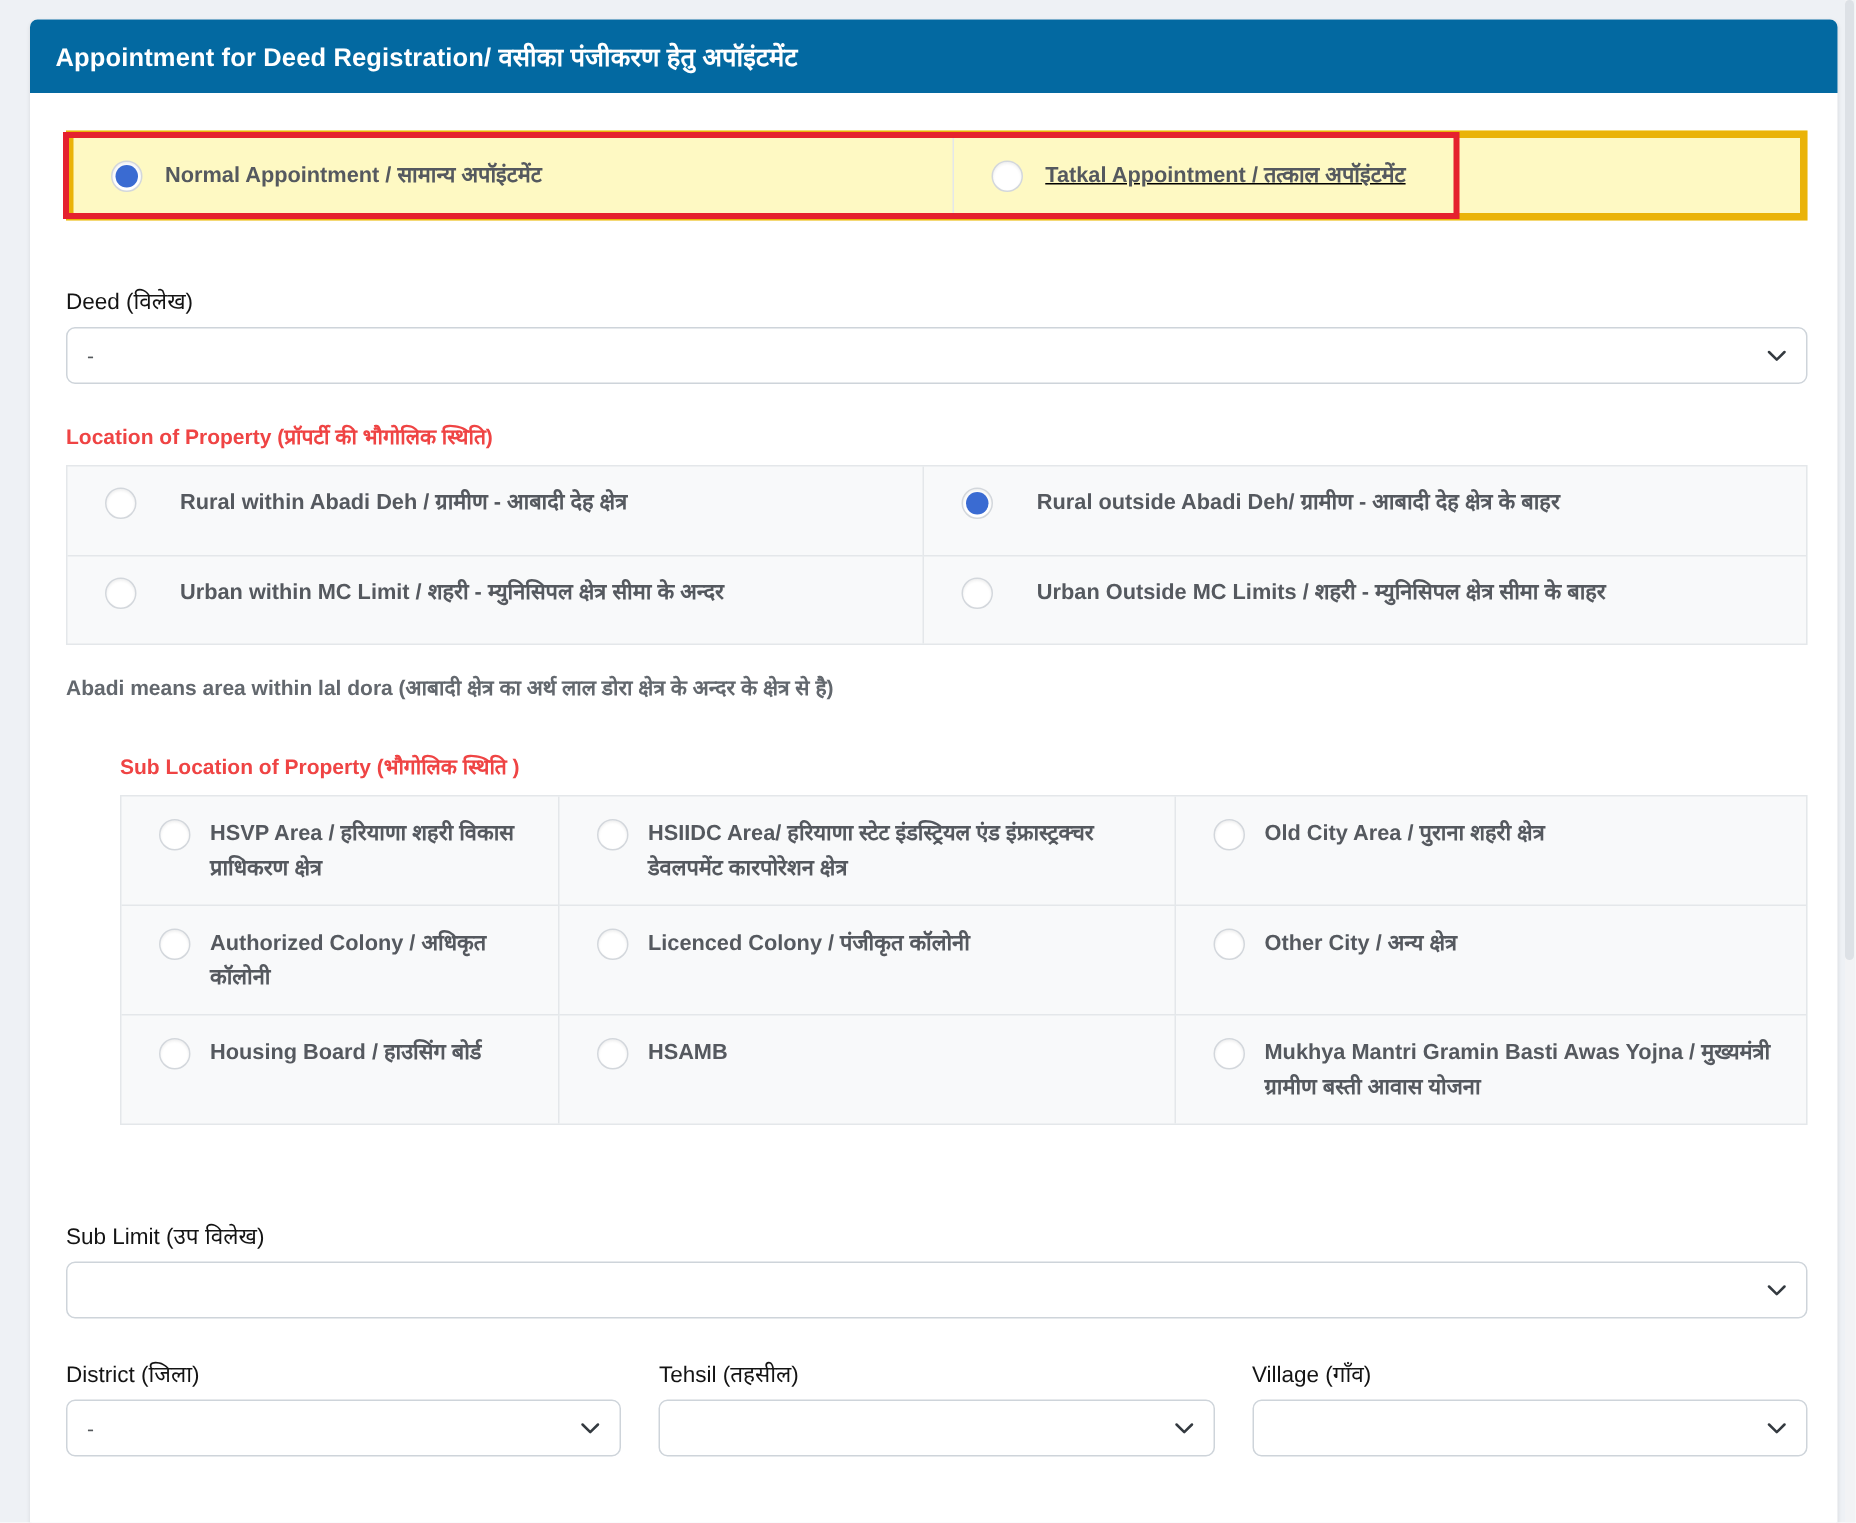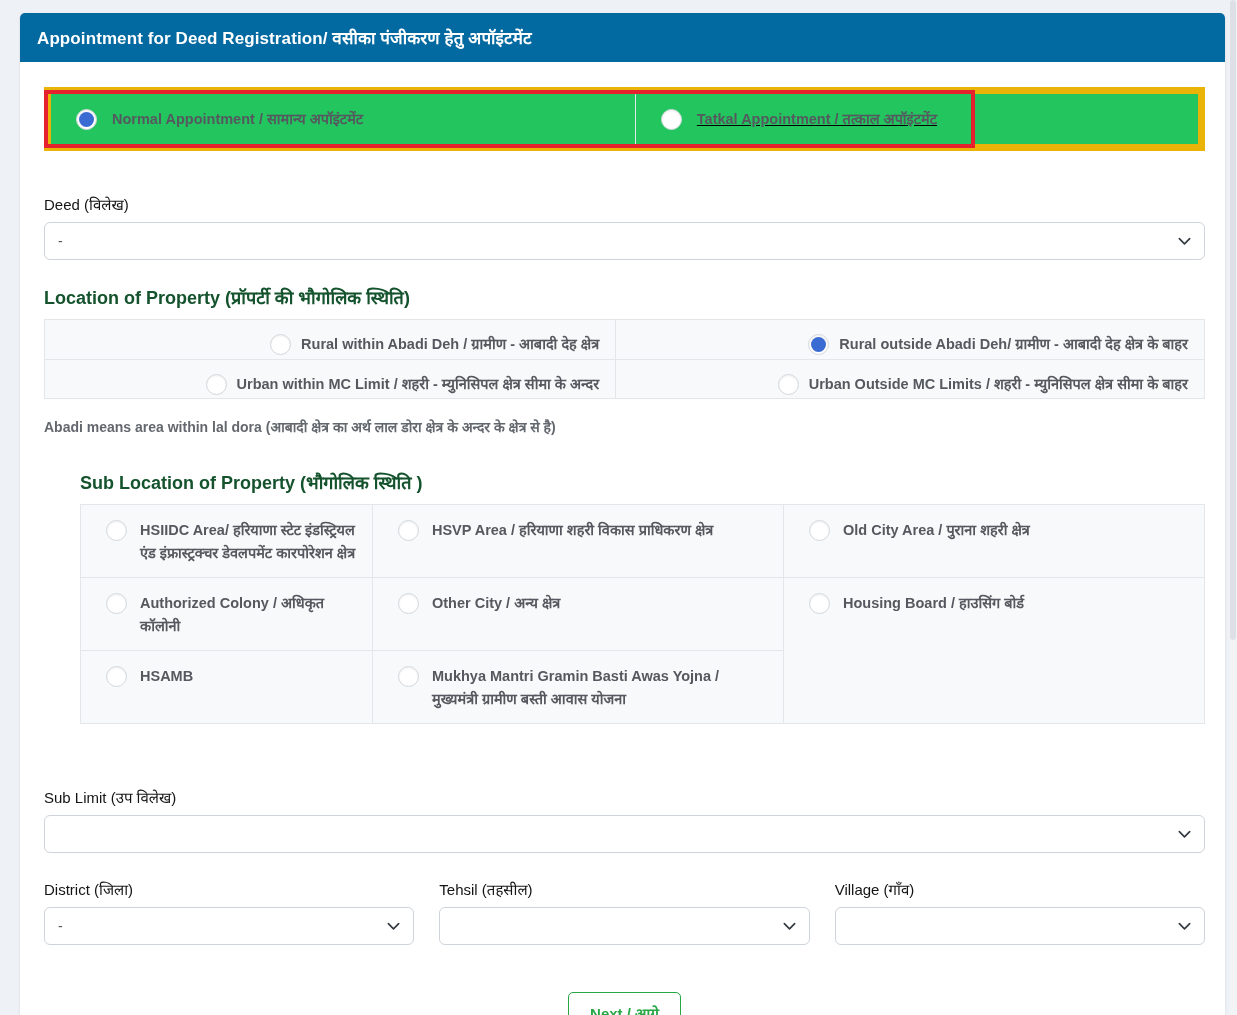--- a/index.html
+++ b/index.html
@@ -16,54 +16,54 @@
   }
   .card-header {
     background:#0369a1; color:#ffffff; font-weight:bold; font-size:17px;
     padding:13px 17px; border-radius:5px 5px 0 0; letter-spacing:.1px;
   }
   .card-body { padding:25px 20px 20px 24px; }
 
   
   .appt-row {
     position:relative; display:grid; grid-template-columns:50.9% 49.1%;
-    background:#22c55e; border:7px solid #eab308;
+    background:#fef9c3; border:5px solid #eab308;
   }
   .appt-cell { display:flex; align-items:center; gap:15px; padding:14px 16px 14px 25px; cursor:pointer; }
   .appt-cell.second { border-left:1px solid #e4e7ea;text-decoration:underline; }
   .red-box {
     position:absolute; left:-7px; top:-4px; width:931px; height:calc(100% + 8px);
     border:4px solid #e5212e; pointer-events:none; z-index:2;
   }
 
   
   .radio {
     width:21px; height:21px; border-radius:50%; background:#fff;
     border:1px solid #d3d7dc; box-shadow:inset 0 1px 2px rgba(0,0,0,.07);
     flex:0 0 21px; position:relative;
   }
   .radio.checked::after {
     content:""; position:absolute; inset:2px; border-radius:50%; background:#3a6bd2;
   }
   .opt-label { font-weight:bold; font-size:14.5px; color:#55595f; line-height:1.55; }
 
   .field-label { font-weight:normal; font-size:15px; color:#141414; margin:0 0 8px 0; }
-  .section-label { font-weight:bold; font-size:18px; color:#14532d; margin:16px 0 10px 0; }
+  .section-label { font-weight:bold; font-size:14px; color:#ef4444; margin:16px 0 10px 0; }
 
   
   .select {
     position:relative; height:38px; background:#fff; border:1px solid #ced4da;
     border-radius:6px; display:flex; align-items:center;
     padding:0 36px 0 13px; font-size:14px; color:#55595c; cursor:pointer;
   }
   .select .chev { position:absolute; right:12px; top:50%; transform:translateY(-50%); display:flex; }
 
   
   .loc-grid { display:grid; grid-template-columns:49.2% 50.8%; background:#f8f9fa; border:1px solid #e4e7ea; margin-top:0; }
-  .loc-cell { display:flex; align-items:center; gap:10px; padding:13px 16px 3px 25px; border-bottom:1px solid #e4e7ea; cursor:pointer;justify-content:flex-end; }
+  .loc-cell { display:flex; align-items:center; gap:29px; padding:13px 16px 23px 25px; border-bottom:1px solid #e4e7ea; cursor:pointer; }
   .loc-cell:nth-child(2n) { border-left:1px solid #e4e7ea; }
   .loc-cell:nth-last-child(-n+2) { border-bottom:none; }
 
   .note { font-weight:bold; font-size:14px; color:#63686e; margin:18px 0 0 0; }
 
   
   .sub-grid { display:grid; grid-template-columns:26% 36.6% 37.4%; background:#f8f9fa; border:1px solid #e4e7ea; }
   .sub-cell {
     display:flex; align-items:flex-start; gap:13px; padding:14px 16px 13px 25px;
     border-right:1px solid #e4e7ea; border-bottom:1px solid #e4e7ea; min-height:50px; cursor:pointer;
@@ -144,33 +144,37 @@
         </div>
       </div>
       <div class="note">Abadi means area within lal dora (आबादी क्षेत्र का अर्थ लाल डोरा क्षेत्र के अन्दर के क्षेत्र से है)</div>
     </div>
 
     <div class="sec-subloc">
       <div class="section-label">Sub Location of Property (भौगोलिक स्थिति )</div>
       <div class="sub-grid">
         <div class="sub-cell">
           <span class="radio"></span>
+          <span class="opt-label">HSVP Area / हरियाणा शहरी विकास प्राधिकरण क्षेत्र</span>
+        </div>
+        <div class="sub-cell">
+          <span class="radio"></span>
           <span class="opt-label">HSIIDC Area/ हरियाणा स्टेट इंडस्ट्रियल एंड इंफ्रास्ट्रक्चर डेवलपमेंट कारपोरेशन क्षेत्र</span>
         </div>
         <div class="sub-cell">
           <span class="radio"></span>
-          <span class="opt-label">HSVP Area / हरियाणा शहरी विकास प्राधिकरण क्षेत्र</span>
-        </div>
-        <div class="sub-cell">
-          <span class="radio"></span>
           <span class="opt-label">Old City Area / पुराना शहरी क्षेत्र</span>
         </div>
         <div class="sub-cell">
           <span class="radio"></span>
           <span class="opt-label">Authorized Colony / अधिकृत कॉलोनी</span>
+        </div>
+        <div class="sub-cell">
+          <span class="radio"></span>
+          <span class="opt-label">Licenced Colony / पंजीकृत कॉलोनी</span>
         </div>
         <div class="sub-cell">
           <span class="radio"></span>
           <span class="opt-label">Other City / अन्य क्षेत्र</span>
         </div>
         <div class="sub-cell">
           <span class="radio"></span>
           <span class="opt-label">Housing Board / हाउसिंग बोर्ड</span>
         </div>
         <div class="sub-cell">

